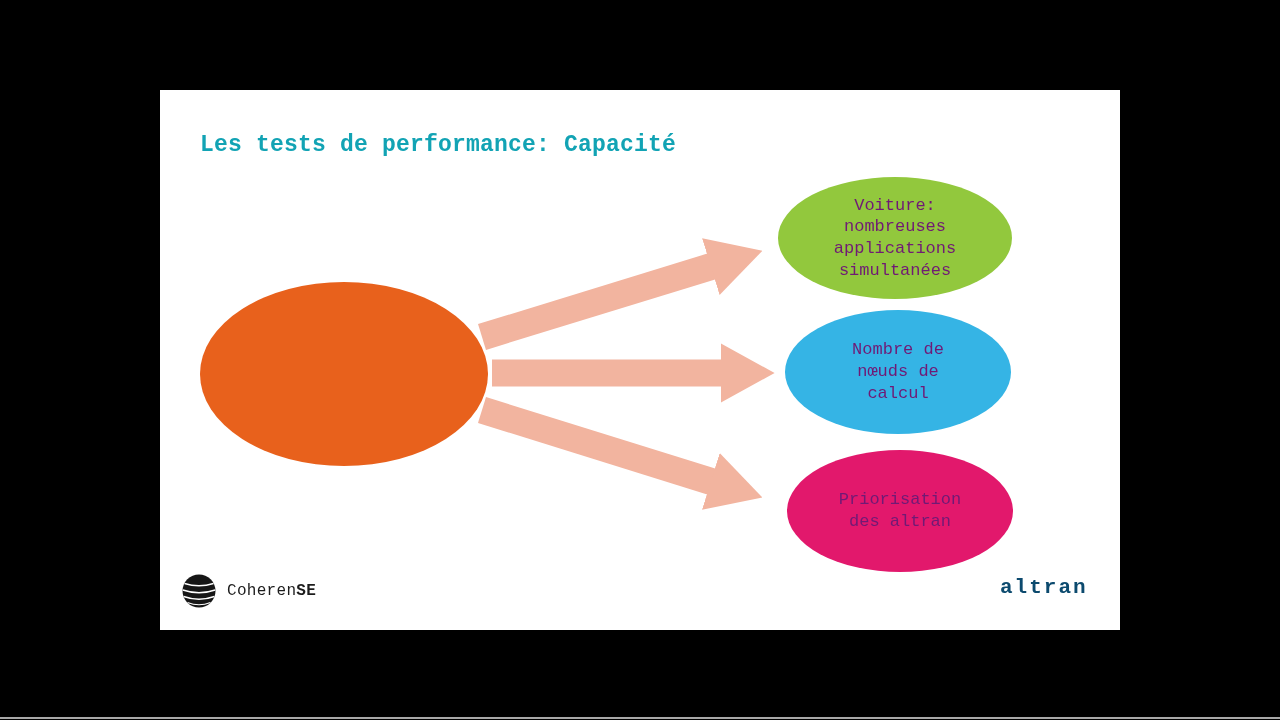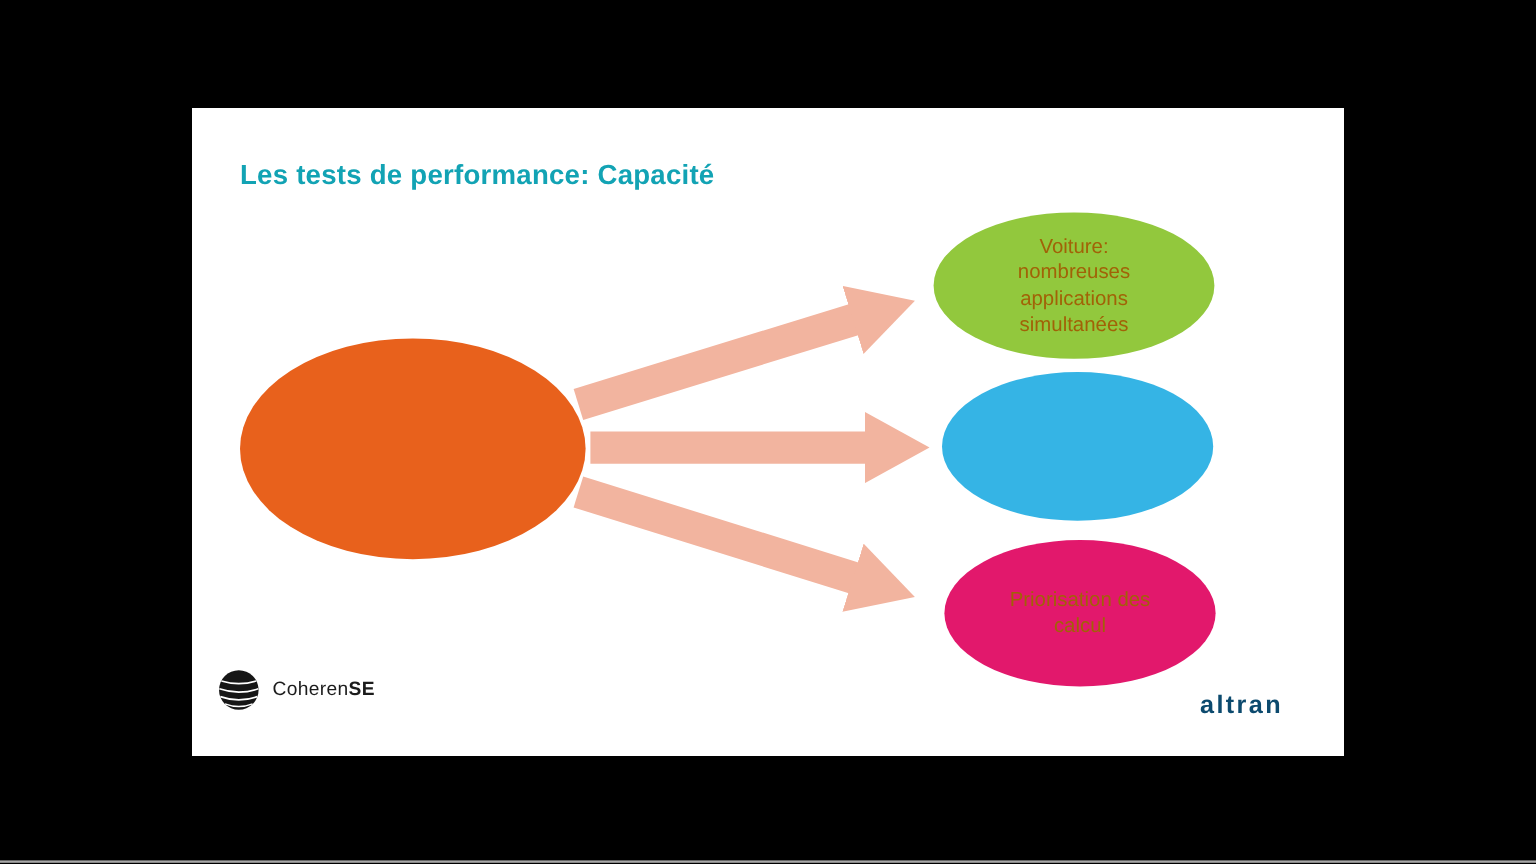--- a/index.html
+++ b/index.html
@@ -9,20 +9,21 @@
     height: 720px;
     background: #000;
     overflow: hidden;
     font-family: "Liberation Sans", sans-serif;
   }
   .stage {
     position: relative;
     width: 1280px;
     height: 720px;
     background: #000;
+    font-family: Liberation Mono, monospace;
   }
   .slide {
     position: absolute;
     left: 160px;
     top: 90px;
     width: 960px;
     height: 540px;
     background: #ffffff;
   }
   .title {
@@ -41,32 +42,32 @@
     top: 0;
     width: 960px;
     height: 540px;
   }
   .bubble-label {
     position: absolute;
     display: flex;
     align-items: center;
     justify-content: center;
     text-align: center;
-    color: #a16207;
+    color: #701a75;
     font-size: 17px;
     line-height: 1.28;
   }
   .source-label { left: 74px;  top: 202px; width: 220px; height: 164px; }
   .t0           { left: 670px; top: 86px;  width: 130px; height: 124px; }
   .t1           { left: 673px; top: 220px; width: 130px; height: 124px; }
   .t2           { left: 665px; top: 359px; width: 150px; height: 124px; }
   .coherense {
     position: absolute;
     left: 20px;
-    top: 466px;
+    top: 482px;
     display: flex;
     align-items: center;
     gap: 9px;
   }
   .coherense .coh-text {
     font-size: 16px;
     color: #1c1c1c;
     letter-spacing: 0.3px;
   }
   .coherense .coh-text b { font-weight: bold; }
@@ -107,21 +108,22 @@
       <line x1="332" y1="283" x2="566" y2="283" stroke-width="27" marker-end="url(#ah)" stroke="#f2b49f"></line>
       <line x1="322" y1="320" x2="556" y2="393" stroke-width="27" marker-end="url(#ah)" stroke="#f2b49f"></line>
 
       <ellipse cx="184" cy="284" rx="144" ry="92" fill="#e8611c"></ellipse>
       <ellipse cx="735" cy="148" rx="117" ry="61" fill="#92c83d"></ellipse>
       <ellipse cx="738" cy="282" rx="113" ry="62" fill="#35b4e5"></ellipse>
       <ellipse cx="740" cy="421" rx="113" ry="61" fill="#e2186c"></ellipse>
     </svg>
 
     <div class="bubble-label t0">Voiture: nombreuses applications simultanées</div>
-    <div class="bubble-label t2">Priorisation des calcul</div>
+    <div class="bubble-label t1">Nombre de nœuds de calcul</div>
+    <div class="bubble-label t2">Priorisation des altran</div>
 
     <div class="coherense">
       <svg width="38" height="38" viewBox="0 0 38 38">
         <circle cx="19" cy="19" r="16.5" fill="#161616"></circle>
         <path d="M4.5 11.5 Q19 16 33.5 11.5" stroke="#ffffff" stroke-width="1.4" fill="none"></path>
         <path d="M2.8 18 Q19 23.5 35.2 18" stroke="#ffffff" stroke-width="1.4" fill="none"></path>
         <path d="M3.6 24.5 Q19 30 34.4 24.5" stroke="#ffffff" stroke-width="1.4" fill="none"></path>
         <path d="M7.5 30.5 Q19 35 30.5 30.5" stroke="#ffffff" stroke-width="1.2" fill="none"></path>
       </svg>
       <span class="coh-text"><span>Coheren</span><b>SE</b></span>

